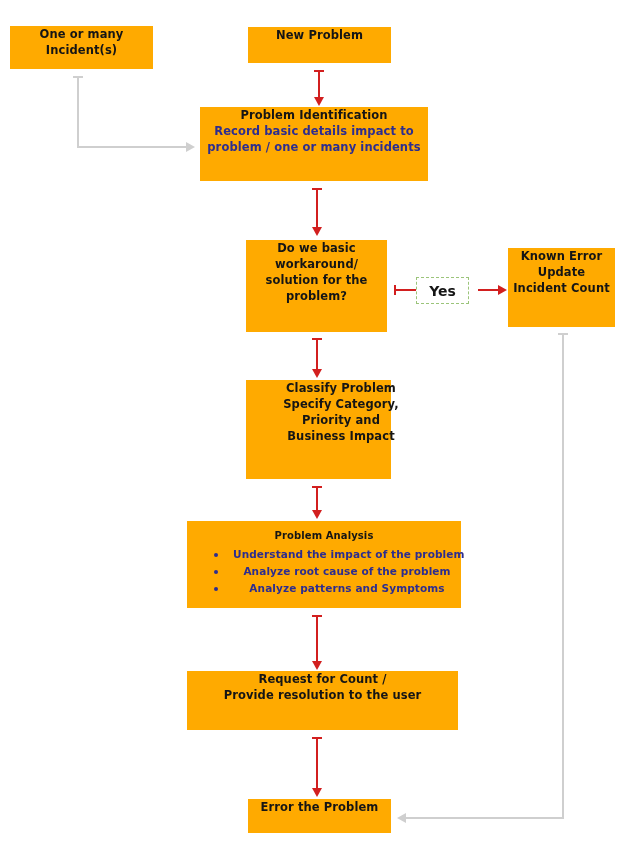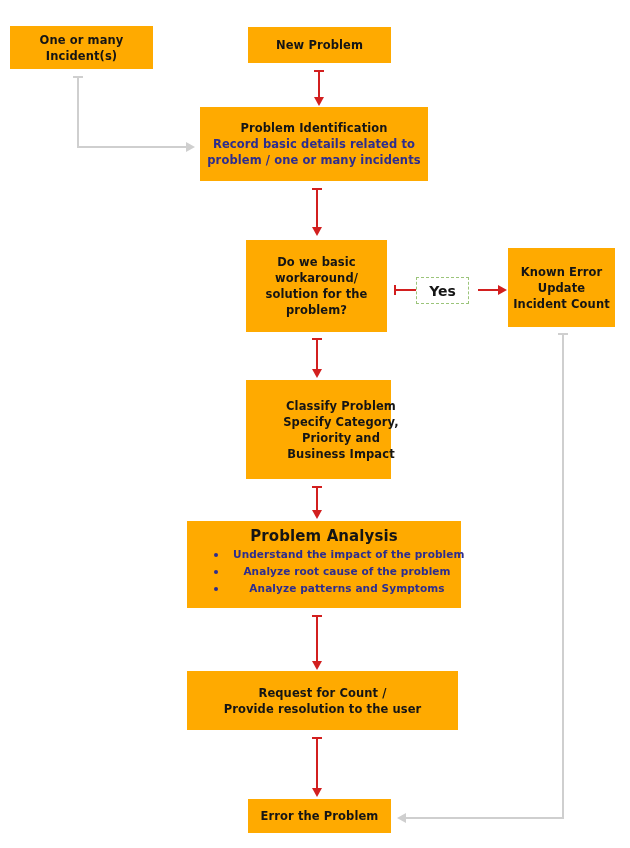--- a/index.html
+++ b/index.html
@@ -23,21 +23,20 @@
   }
 
   
   .node {
     position: absolute;
     background: #FFAA00;
     box-sizing: border-box;
     display: flex;
     flex-direction: column;
     align-items: center;
-    justify-content: center;
     text-align: center;
     color: #1a1a1a;
     font-weight: bold;
     font-size: 11.5px;
     line-height: 16px;
     letter-spacing: 0.1px;
   }
   .node .ln { display: block; white-space: nowrap; }
   .node .ln.blue { color: #2d2d8f; }
   .node .ln.dark { color: #151515; }
@@ -51,21 +50,21 @@
   #node-classify    { left: 246px; top: 380px; width: 145px; height: 99px; padding-left: 45px; }
   #node-analysis    { left: 187px; top: 521px; width: 274px; height: 87px; }
   #node-rfc         { left: 187px; top: 671px; width: 271px; height: 59px; }
   #node-close       { left: 248px; top: 799px; width: 143px; height: 34px; }
 
   
   #node-analysis { justify-content: flex-start; padding-top: 7px; }
   #node-analysis .title {
     color: #151515;
     font-weight: bold;
-    font-size: 15px;
+    font-size: 10px;
     line-height: 16px;
     margin-bottom: 2px;
   }
   .bullets {
     list-style: none;
     margin: 0;
     padding: 0;
     width: 100%;
     text-align: center;
   }
@@ -178,21 +177,21 @@
     <span class="ln dark">One or many</span>
     <span class="ln dark">Incident(s)</span>
   </div>
 
   <div class="node" id="node-new-problem">
     <span class="ln dark">New Problem</span>
   </div>
 
   <div class="node" id="node-problem-identification">
     <span class="ln dark">Problem Identification</span>
-    <span class="ln blue">Record basic details related to</span>
+    <span class="ln blue">Record basic details impact to</span>
     <span class="ln blue">problem / one or many incidents</span>
   </div>
 
   <div class="node" id="node-decision">
     <span class="ln dark">Do we basic</span>
     <span class="ln dark">workaround/</span>
     <span class="ln dark">solution for the</span>
     <span class="ln dark">problem?</span>
   </div>
 

